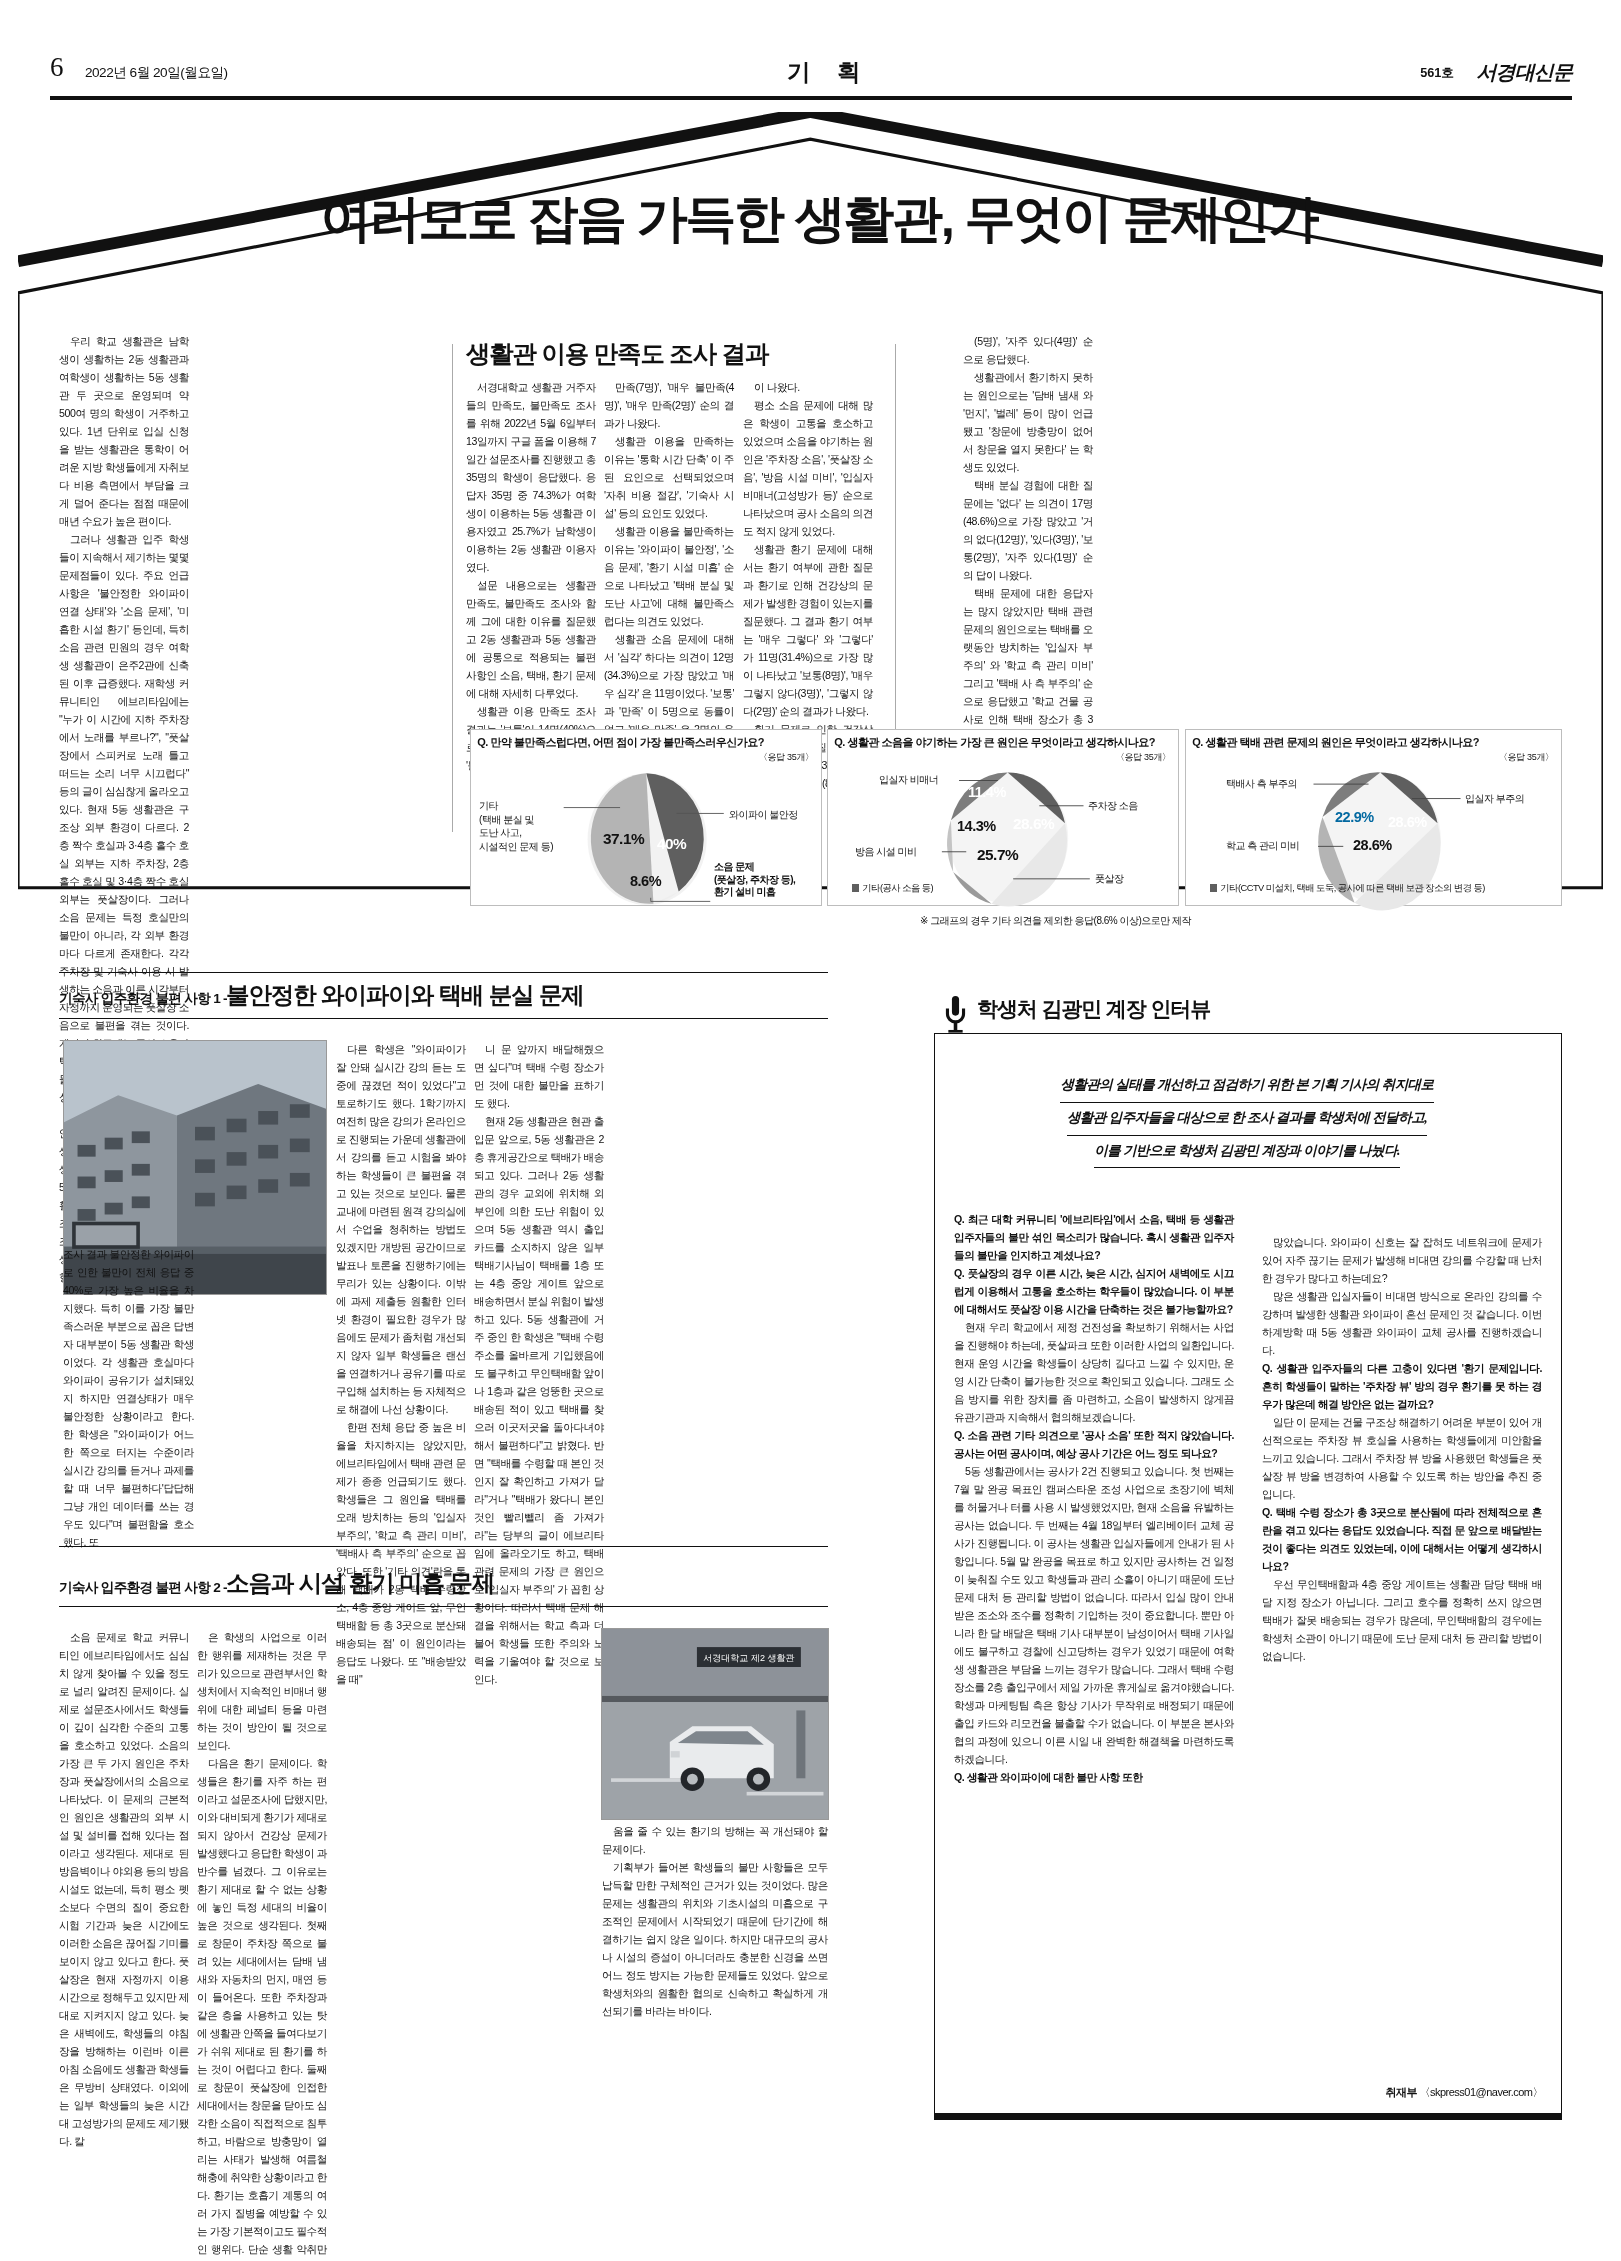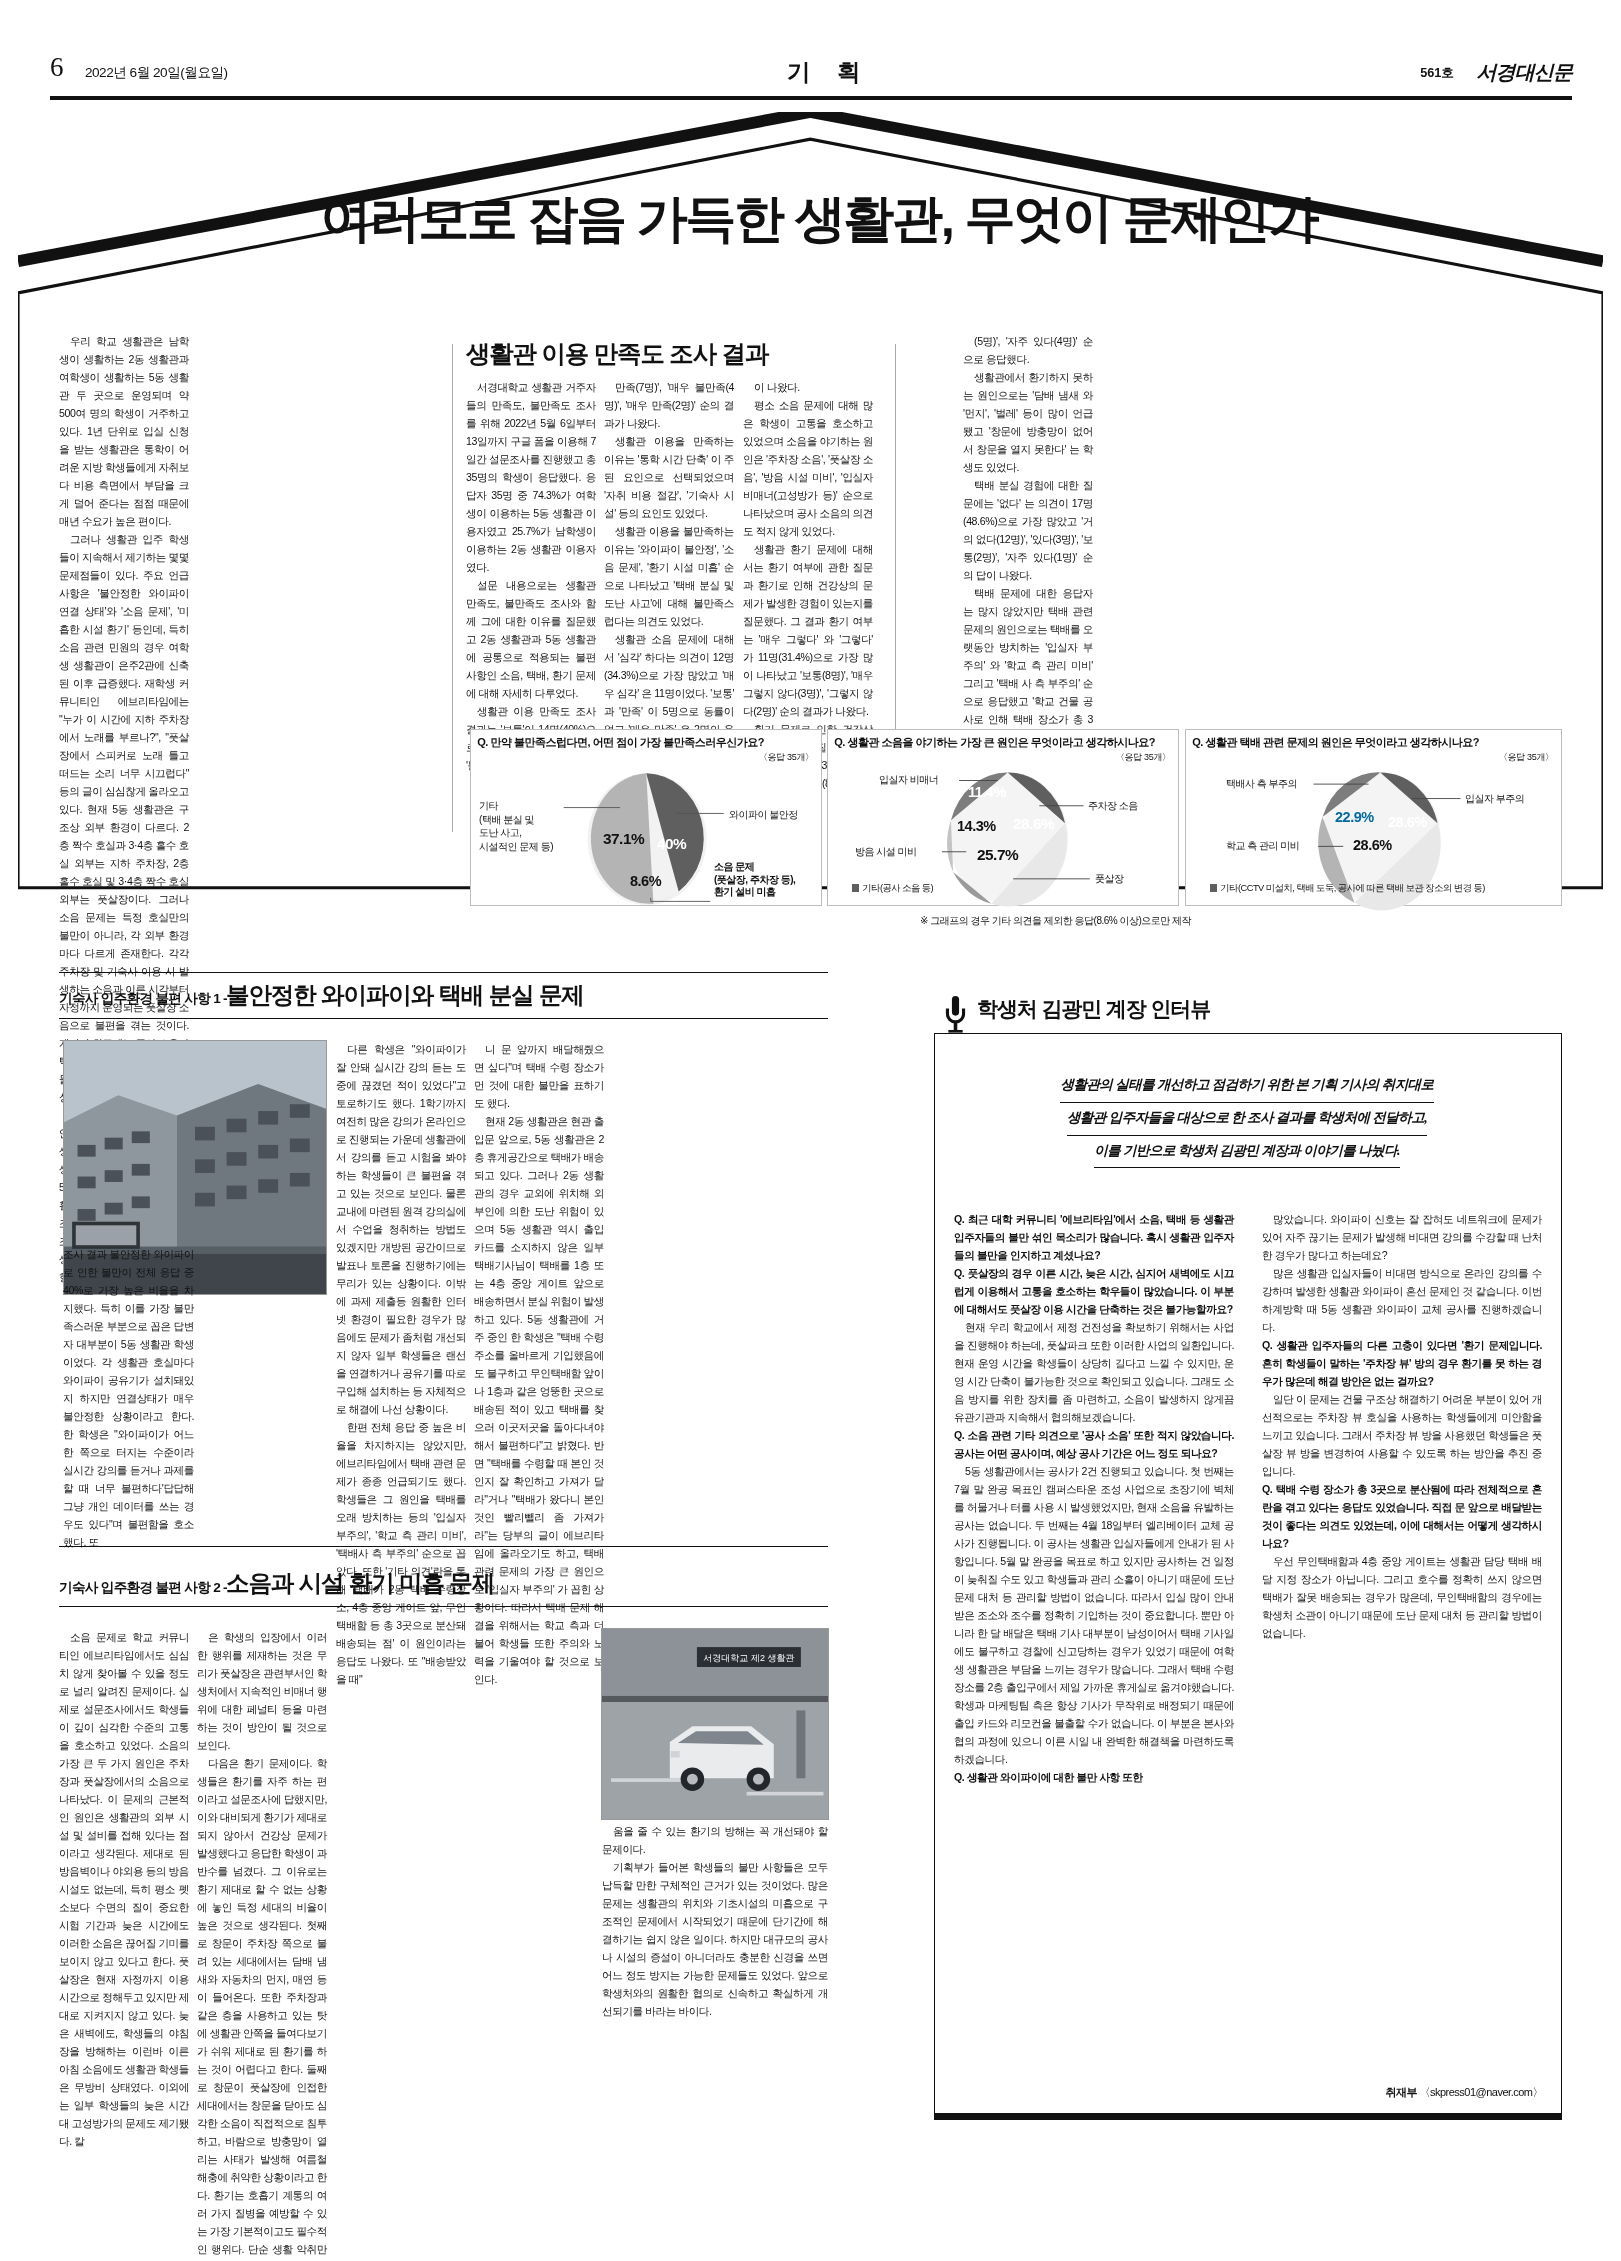--- a/index.html
+++ b/index.html
@@ -331,21 +331,21 @@
       </g>
       <rect x="430" y="180" width="20" height="150" fill="#6e747a"></rect>
     </svg>
   </div>
 
   <div class="a2cols">
     <div class="acol" style="left:0;">
         <p>소음 문제로 학교 커뮤니티인 에브리타임에서도 심심치 않게 찾아볼 수 있을 정도로 널리 알려진 문제이다. 실제로 설문조사에서도 학생들이 깊이 심각한 수준의 고통을 호소하고 있었다. 소음의 가장 큰 두 가지 원인은 주차장과 풋살장에서의 소음으로 나타났다. 이 문제의 근본적인 원인은 생활관의 외부 시설 및 설비를 접해 있다는 점이라고 생각된다. 제대로 된 방음벽이나 야외용 등의 방음 시설도 없는데, 특히 평소 펫소보다 수면의 질이 중요한 시험 기간과 늦은 시간에도 이러한 소음은 끊어질 기미를 보이지 않고 있다고 한다. 풋살장은 현재 자정까지 이용 시간으로 정해두고 있지만 제대로 지켜지지 않고 있다. 늦은 새벽에도, 학생들의 야침장을 방해하는 이런바 이른 아침 소음에도 생활관 학생들은 무방비 상태였다. 이외에는 일부 학생들의 늦은 시간대 고성방가의 문제도 제기됐다. 칼</p>
       </div>
     <div class="acol" style="left:138px;">
-        <p>은 학생의 입장에서 이러한 행위를 제재하는 것은 무리가 풋살장은 관련부서인 학생처에서 지속적인 비매너 행위에 대한 페널티 등을 마련하는 것이 방안이 될 것으로 보인다.</p>
+        <p>은 학생의 사업으로 이러한 행위를 제재하는 것은 무리가 있으므로 관련부서인 학생처에서 지속적인 비매너 행위에 대한 페널티 등을 마련하는 것이 방안이 될 것으로 보인다.</p>
         <p>다음은 환기 문제이다. 학생들은 환기를 자주 하는 편이라고 설문조사에 답했지만, 이와 대비되게 환기가 제대로 되지 않아서 건강상 문제가 발생했다고 응답한 학생이 과반수를 넘겼다. 그 이유로는 환기 제대로 할 수 없는 상황에 놓인 특정 세대의 비율이 높은 것으로 생각된다. 첫째로 창문이 주차장 쪽으로 불려 있는 세대에서는 담배 냄새와 자동차의 먼지, 매연 등이 들어온다. 또한 주차장과 같은 층을 사용하고 있는 탓에 생활관 안쪽을 들여다보기가 쉬워 제대로 된 환기를 하는 것이 어렵다고 한다. 둘째로 창문이 풋살장에 인접한 세대에서는 창문을 닫아도 심각한 소음이 직접적으로 침투하고, 바람으로 방충망이 열리는 사태가 발생해 여름철 해충에 취약한 상황이라고 한다. 환기는 호흡기 계통의 여러 가지 질병을 예방할 수 있는 가장 기본적이고도 필수적인 행위다. 단순 생활 악취만의 문제가 아니라 공기를 순화시킴으로써 학생들의 건강에 도</p>
       </div>
     <div class="acol" style="left:543px;top:194px;width:226px;">
         <p>움을 줄 수 있는 환기의 방해는 꼭 개선돼야 할 문제이다.</p>
         <p>기획부가 들어본 학생들의 불만 사항들은 모두 납득할 만한 구체적인 근거가 있는 것이었다. 많은 문제는 생활관의 위치와 기초시설의 미흡으로 구조적인 문제에서 시작되었기 때문에 단기간에 해결하기는 쉽지 않은 일이다. 하지만 대규모의 공사나 시설의 증설이 아니더라도 충분한 신경을 쓰면 어느 정도 방지는 가능한 문제들도 있었다. 앞으로 학생처와의 원활한 협의로 신속하고 확실하게 개선되기를 바라는 바이다.</p>
       </div>
   </div>
 
   <div style="position:absolute;left:943px;top:993px;width:25px;height:40px;">
     <svg viewBox="0 0 56 88" width="25" height="40">
@@ -366,21 +366,21 @@
 
     <div class="ivcols">
       <div class="ivcol" style="left:0;width:280px;">
         <p class="q">Q. 최근 대학 커뮤니티 '에브리타임'에서 소음, 택배 등 생활관 입주자들의 불만 섞인 목소리가 많습니다. 혹시 생활관 입주자들의 불만을 인지하고 계셨나요?</p>
         <p class="q">Q. 풋살장의 경우 이른 시간, 늦은 시간, 심지어 새벽에도 시끄럽게 이용해서 고통을 호소하는 학우들이 많았습니다. 이 부분에 대해서도 풋살장 이용 시간을 단축하는 것은 불가능할까요?</p>
         <p>현재 우리 학교에서 제정 건전성을 확보하기 위해서는 사업을 진행해야 하는데, 풋살파크 또한 이러한 사업의 일환입니다. 현재 운영 시간을 학생들이 상당히 길다고 느낄 수 있지만, 운영 시간 단축이 불가능한 것으로 확인되고 있습니다. 그래도 소음 방지를 위한 장치를 좀 마련하고, 소음이 발생하지 않게끔 유관기관과 지속해서 협의해보겠습니다.</p>
         <p class="q">Q. 소음 관련 기타 의견으로 '공사 소음' 또한 적지 않았습니다. 공사는 어떤 공사이며, 예상 공사 기간은 어느 정도 되나요?</p>
         <p>5동 생활관에서는 공사가 2건 진행되고 있습니다. 첫 번째는 7월 말 완공 목표인 캠퍼스타운 조성 사업으로 초장기에 벽체를 허물거나 터를 사용 시 발생했었지만, 현재 소음을 유발하는 공사는 없습니다. 두 번째는 4월 18일부터 엘리베이터 교체 공사가 진행됩니다. 이 공사는 생활관 입실자들에게 안내가 된 사항입니다. 5월 말 완공을 목표로 하고 있지만 공사하는 건 일정이 늦춰질 수도 있고 학생들과 관리 소홀이 아니기 때문에 도난 문제 대처 등 관리할 방법이 없습니다. 따라서 입실 많이 안내받은 조소와 조수를 정확히 기입하는 것이 중요합니다. 뿐만 아니라 한 달 배달은 택배 기사 대부분이 남성이어서 택배 기사일에도 불구하고 경찰에 신고당하는 경우가 있었기 때문에 여학생 생활관은 부담을 느끼는 경우가 많습니다. 그래서 택배 수령 장소를 2층 출입구에서 제일 가까운 휴게실로 옮겨야했습니다. 학생과 마케팅팀 측은 항상 기사가 무작위로 배정되기 때문에 출입 카드와 리모컨을 불출할 수가 없습니다. 이 부분은 본사와 협의 과정에 있으니 이른 시일 내 완벽한 해결책을 마련하도록 하겠습니다.</p>
         <p class="q">Q. 생활관 와이파이에 대한 불만 사항 또한</p>
       </div>
-      <div class="ivcol" style="left:308px;width:280px;">
+      <div class="ivcol" style="left:308px;width:280px;margin-top:23px;">
         <p>많았습니다. 와이파이 신호는 잘 잡혀도 네트워크에 문제가 있어 자주 끊기는 문제가 발생해 비대면 강의를 수강할 때 난처한 경우가 많다고 하는데요?</p>
         <p>많은 생활관 입실자들이 비대면 방식으로 온라인 강의를 수강하며 발생한 생활관 와이파이 혼선 문제인 것 같습니다. 이번 하계방학 때 5동 생활관 와이파이 교체 공사를 진행하겠습니다.</p>
         <p class="q">Q. 생활관 입주자들의 다른 고충이 있다면 '환기 문제입니다. 흔히 학생들이 말하는 '주차장 뷰' 방의 경우 환기를 못 하는 경우가 많은데 해결 방안은 없는 걸까요?</p>
         <p>일단 이 문제는 건물 구조상 해결하기 어려운 부분이 있어 개선적으로는 주차장 뷰 호실을 사용하는 학생들에게 미안함을 느끼고 있습니다. 그래서 주차장 뷰 방을 사용했던 학생들은 풋살장 뷰 방을 변경하여 사용할 수 있도록 하는 방안을 추진 중입니다.</p>
         <p class="q">Q. 택배 수령 장소가 총 3곳으로 분산됨에 따라 전체적으로 혼란을 겪고 있다는 응답도 있었습니다. 직접 문 앞으로 배달받는 것이 좋다는 의견도 있었는데, 이에 대해서는 어떻게 생각하시나요?</p>
         <p>우선 무인택배함과 4층 중앙 게이트는 생활관 담당 택배 배달 지정 장소가 아닙니다. 그리고 호수를 정확히 쓰지 않으면 택배가 잘못 배송되는 경우가 많은데, 무인택배함의 경우에는 학생처 소관이 아니기 때문에 도난 문제 대처 등 관리할 방법이 없습니다.</p>
       </div>
     </div>
 
     <div class="byline">

